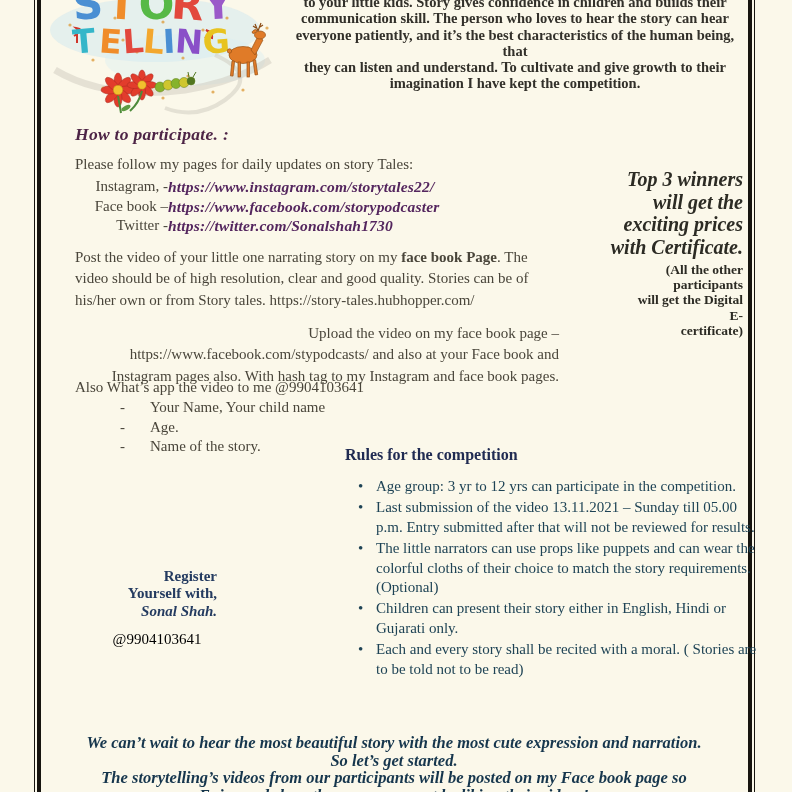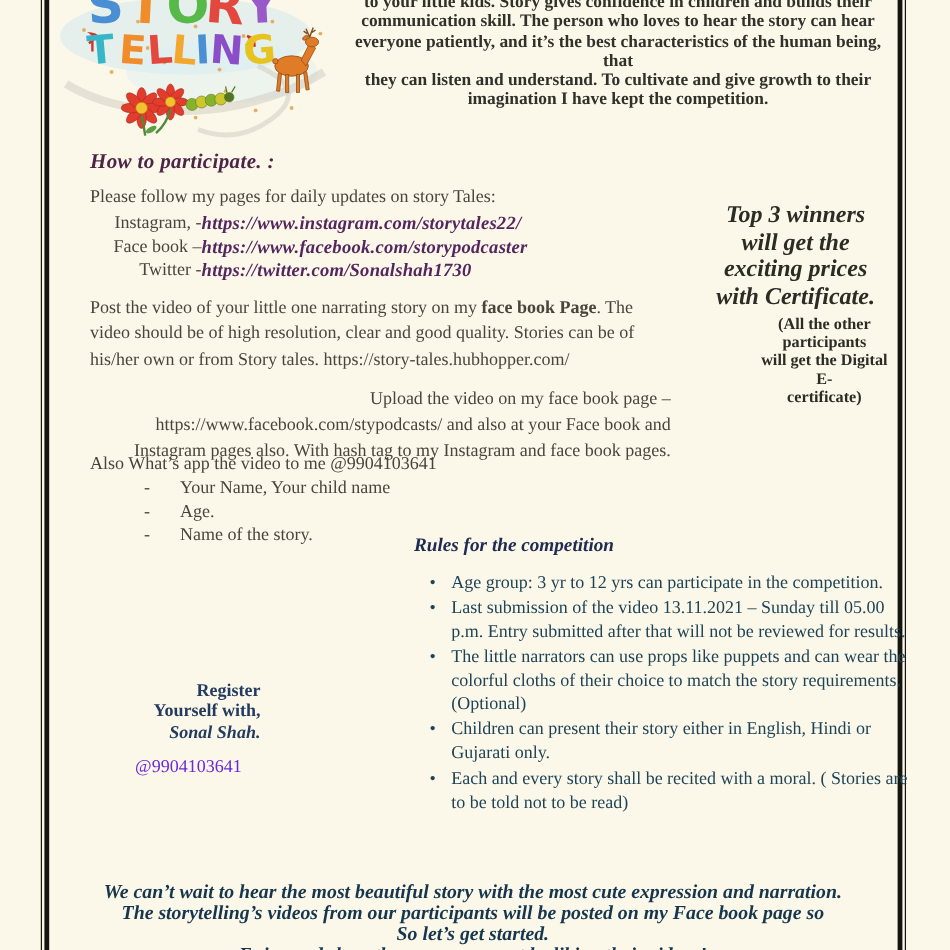--- a/index.html
+++ b/index.html
@@ -27,44 +27,44 @@
   .howto{left:75px;top:124px;font-weight:bold;font-style:italic;
          font-size:17.5px;color:#4d2446;letter-spacing:.3px;}
 
   .follow{left:75px;top:156px;font-size:15px;}
 
   .links{left:75px;top:177px;}
   .link-row{display:flex;line-height:19.5px;text-align:right;}
   .link-label{width:93px;flex:none;font-size:15px;color:#49453a;}
   .link-url{font-size:15.5px;font-weight:bold;font-style:italic;color:#54265e;letter-spacing:.2px;}
 
-  .prize{left:583px;top:168px;width:160px;text-align:center;color:#2c2b24;}
+  .prize{left:583px;top:168px;width:160px;text-align:right;color:#2c2b24;}
   .prize-main div{font-style:italic;font-weight:bold;font-size:20px;line-height:22.7px;}
   .prize-sub{margin-top:3px;margin-left:48px;}
   .prize-sub div{font-weight:bold;font-size:13.5px;line-height:15.3px;}
 
   .bodypara{font-size:15px;line-height:21.3px;color:#49453a;}
   .post{left:75px;top:247px;width:478px;}
   .upload{left:75px;top:323px;width:484px;text-align:right;}
 
   .wa-intro{left:75px;top:379px;font-size:15px;}
   .wa-list{position:absolute;left:75px;top:398px;list-style:none;margin:0;padding:0 0 0 75px;font-size:15px;}
   .wa-list li{position:relative;line-height:19.6px;}
   .wa-list li::before{content:"-";position:absolute;left:-30px;}
 
-  .rules-heading{left:345px;top:446px;font-weight:bold;font-size:16px;color:#202b52;font-style:italic;}
+  .rules-heading{left:345px;top:446px;font-weight:bold;font-size:16px;color:#202b52;}
   .rules-list{position:absolute;left:357px;top:477px;width:400px;list-style:none;margin:0;padding:0;
               font-size:15px;color:#1e4355;}
   .rules-list li{position:relative;padding-left:19px;line-height:19.4px;margin-bottom:2px;}
   .rules-list li::before{content:"\2022";position:absolute;left:1px;}
 
   .register{left:97px;top:568px;width:120px;text-align:right;
             font-weight:bold;font-size:15px;line-height:17.3px;color:#243b60;}
   .register .sig{font-style:italic;}
-  .phone{left:97px;top:631px;width:120px;text-align:center;font-size:15px;color:#6d28d9;}
+  .phone{left:97px;top:631px;width:120px;text-align:center;font-size:15px;color:#000000;}
 
   .footer{left:40px;top:734px;width:708px;text-align:center;
           font-weight:bold;font-style:italic;font-size:16.5px;line-height:17.6px;color:#16364d;}
 </style>
 </head>
 <body>
 
 <div class="page">
 
   <div class="vline" id="bl-thin"></div>
@@ -238,18 +238,18 @@
 
   <div class="abs register">
     <div>Register</div>
     <div>Yourself with,</div>
     <div class="sig">Sonal Shah.</div>
   </div>
   <div class="abs phone">@9904103641</div>
 
   <div class="abs footer">
     <div>We can’t wait to hear the most beautiful story with the most cute expression and narration.</div>
+    <div>So let’s get started.</div>
     <div>The storytelling’s videos from our participants will be posted on my Face book page so</div>
-    <div>So let’s get started.</div>
     <div>Enjoy and show them your support by liking their videos!</div>
   </div>
 
 </div>
 
 </body></html>

